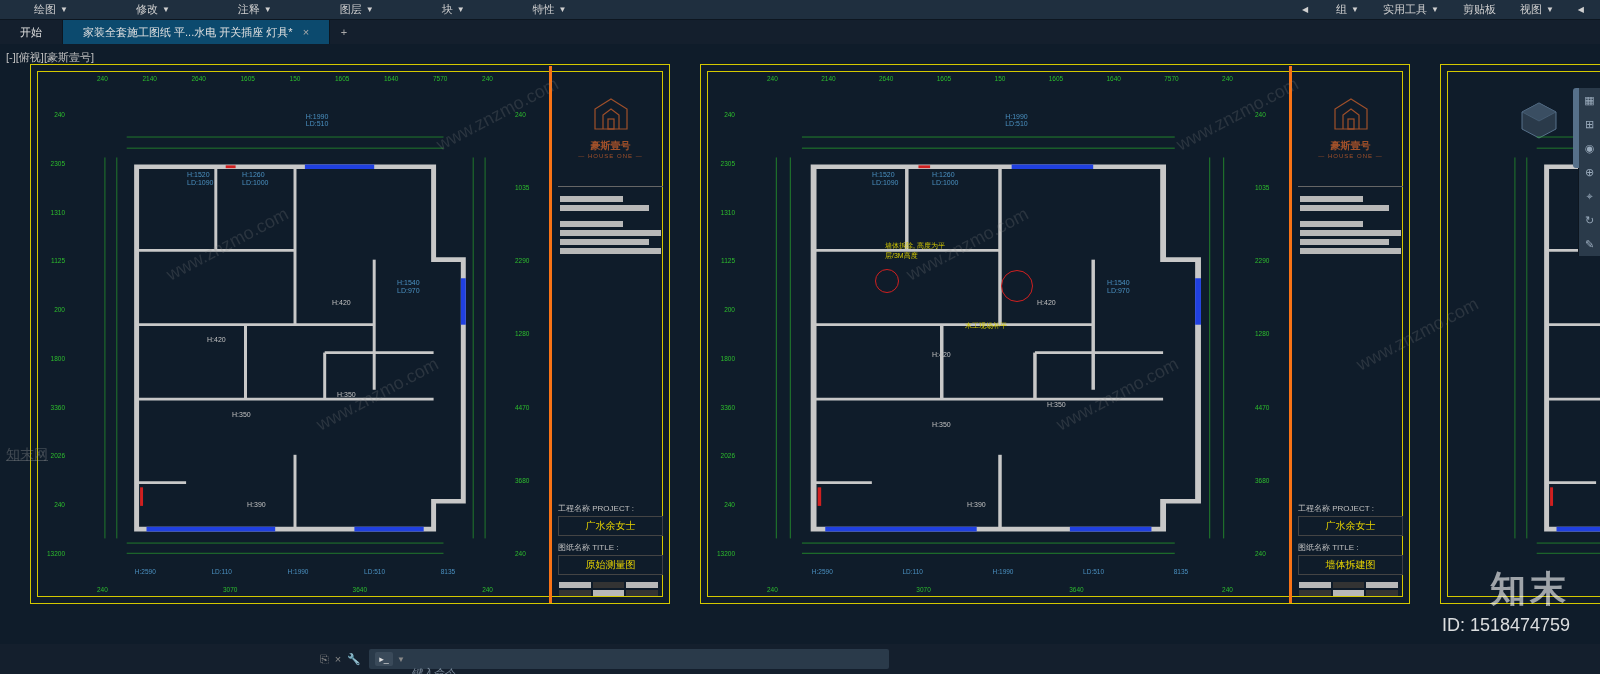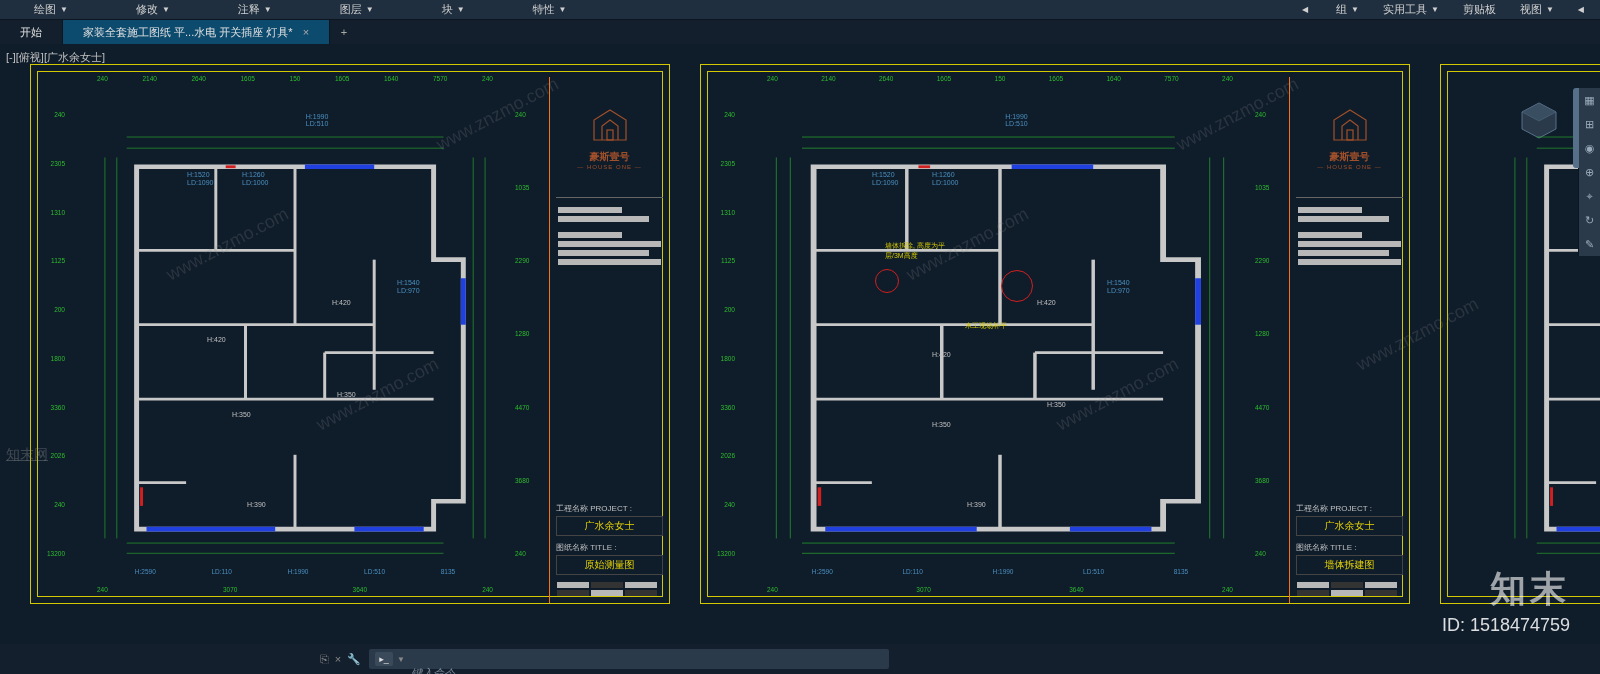--- a/index.html
+++ b/index.html
@@ -22,21 +22,21 @@
   
   
   .workspace { position: relative; height: 600px; background: #0f1c2a; }
   .view-label { position: absolute; top: 6px; left: 6px; font-size: 11px; color: #c0c0c0; }
   
   .canvas { position: absolute; inset: 0; overflow: hidden; }
   
   
   .sheet { position: absolute; border: 1px solid #d4c800; }
   .sheet-inner { position: absolute; inset: 6px; border: 1px solid #d4c800; }
-  .sheet .title-block { position: absolute; right: 0; top: 12px; bottom: 0; width: 120px; border-left: 1px solid #f97316; display: flex; flex-direction: column; padding: 6px; font-size: 8px; }
+  .sheet .title-block { position: absolute; right: 0; top: 1px; bottom: 0; width: 120px; border-left: 3px solid #f97316; display: flex; flex-direction: column; padding: 6px; font-size: 8px; }
   .logo-block { height: 110px; display: flex; flex-direction: column; align-items: center; justify-content: center; color: #a0502a; font-size: 8px; }
   .logo-svg { margin-bottom: 4px; }
   .info-lines { margin-top: 6px; }
   .info-lines .line { height: 6px; background: #b8b8b8; margin: 3px 2px; }
   .info-lines .line.short { width: 60%; }
   .info-lines .line.med { width: 85%; }
   .title-block .spacer-v { flex: 1; }
   .proj-label { color: #c0c0c0; font-size: 8px; margin-top: 4px; }
   .proj-val { color: #e8d400; font-size: 10px; border: 1px solid #444; padding: 2px 4px; margin: 2px 0 6px 0; text-align: center; }
   .draw-label { color: #c0c0c0; font-size: 8px; }
@@ -101,21 +101,21 @@
       </div>
       <div class="tab">
         <span>家装全套施工图纸 平...水电 开关插座 灯具*</span>
         <span class="close-x">×</span>
       </div>
     </div>
   <div class="tab-plus">+</div>
 </div>
 
 <div class="workspace">
-  <div class="view-label">[-][俯视][广水余女士]</div>
+  <div class="view-label">[-][俯视][豪斯壹号]</div>
 
   <div class="navcube">
     <svg viewBox="0 0 42 42">
         <polygon points="21,4 38,13 38,30 21,39 4,30 4,13" fill="#2a3a4a" stroke="#56708a" stroke-width="1"></polygon>
         <polygon points="21,4 38,13 21,22 4,13" fill="#3a4e62" stroke="#56708a" stroke-width="0.5"></polygon>
       </svg>
   </div>
 
   <div class="canvas" id="canvas">
       <div class="sheet" style="left: 30px; top: 20px; width: 640px; height: 540px;">

